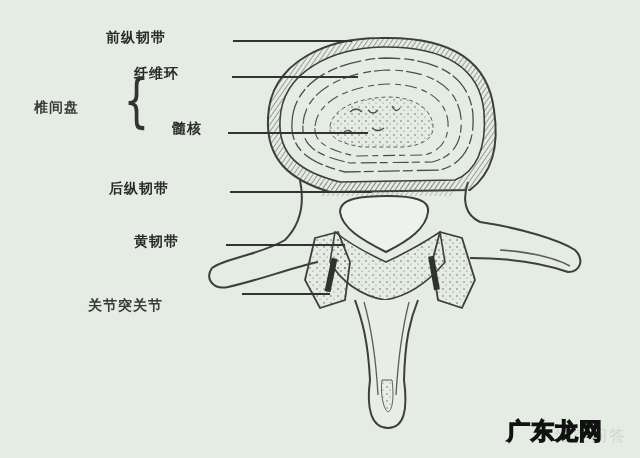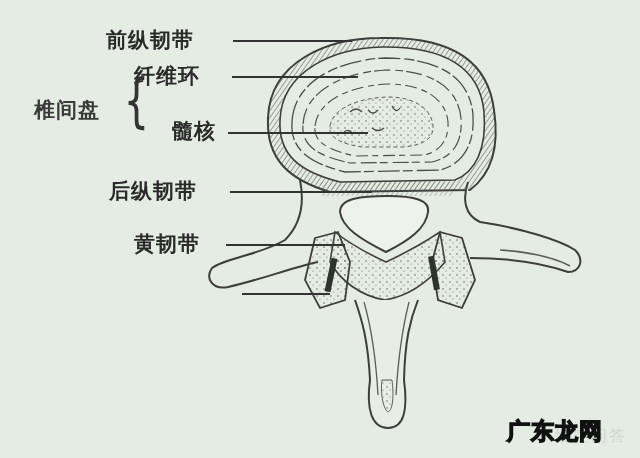--- a/index.html
+++ b/index.html
@@ -1,20 +1,20 @@
 <!DOCTYPE html>
 <html><head>
 <meta charset="utf-8">
 <style>
   html,body{margin:0;padding:0;}
   body{width:640px;height:458px;background:#e4ebe2;overflow:hidden;position:relative;
        font-family:"DejaVu Sans","Liberation Sans",sans-serif;}
   .canvas{position:absolute;left:0;top:0;width:640px;height:458px;background:#e5ece3;}
   svg.art{position:absolute;left:0;top:0;}
-  .label{position:absolute;color:#2a2a2a;font-size:21px;font-weight:bold;letter-spacing:1px;white-space:nowrap;line-height:1;}
+  .label{position:absolute;color:#2a2a2a;font-size:14px;font-weight:bold;letter-spacing:1px;white-space:nowrap;line-height:1;}
   .label.light{color:#3a3a3a;font-weight:bold;}
   .brace{position:absolute;left:118px;top:72px;font-size:58px;color:#333;font-weight:normal;line-height:1;transform:scaleX(0.7);}
   .watermark{position:absolute;left:507px;top:416px;font-size:23px;font-weight:bold;color:#fff;
     -webkit-text-stroke:1.4px #111;letter-spacing:1px;white-space:nowrap;}
   .watermark-ghost{position:absolute;left:555px;top:426px;font-size:16px;color:#cfd6cd;letter-spacing:2px;}
 </style>
 </head>
 <body>
 
 <div class="canvas">
@@ -76,16 +76,17 @@
     </g>
   </svg>
 
   <div class="label" style="left:106px;top:30px;">前纵韧带</div>
   <div class="label" style="left:134px;top:66px;">纤维环</div>
   <div class="label light" style="left:34px;top:100px;">椎间盘</div>
   <div class="brace">{</div>
   <div class="label" style="left:172px;top:121px;">髓核</div>
   <div class="label" style="left:134px;top:234px;">黄韧带</div>
   <div class="label" style="left:109px;top:181px;">后纵韧带</div>
+  <div class="label light" style="left:88px;top:298px;">关节突关节</div>
 
   <div class="watermark-ghost">悟空问答</div>
   <div class="watermark">广东龙网</div>
 </div>
 
 </body></html>

